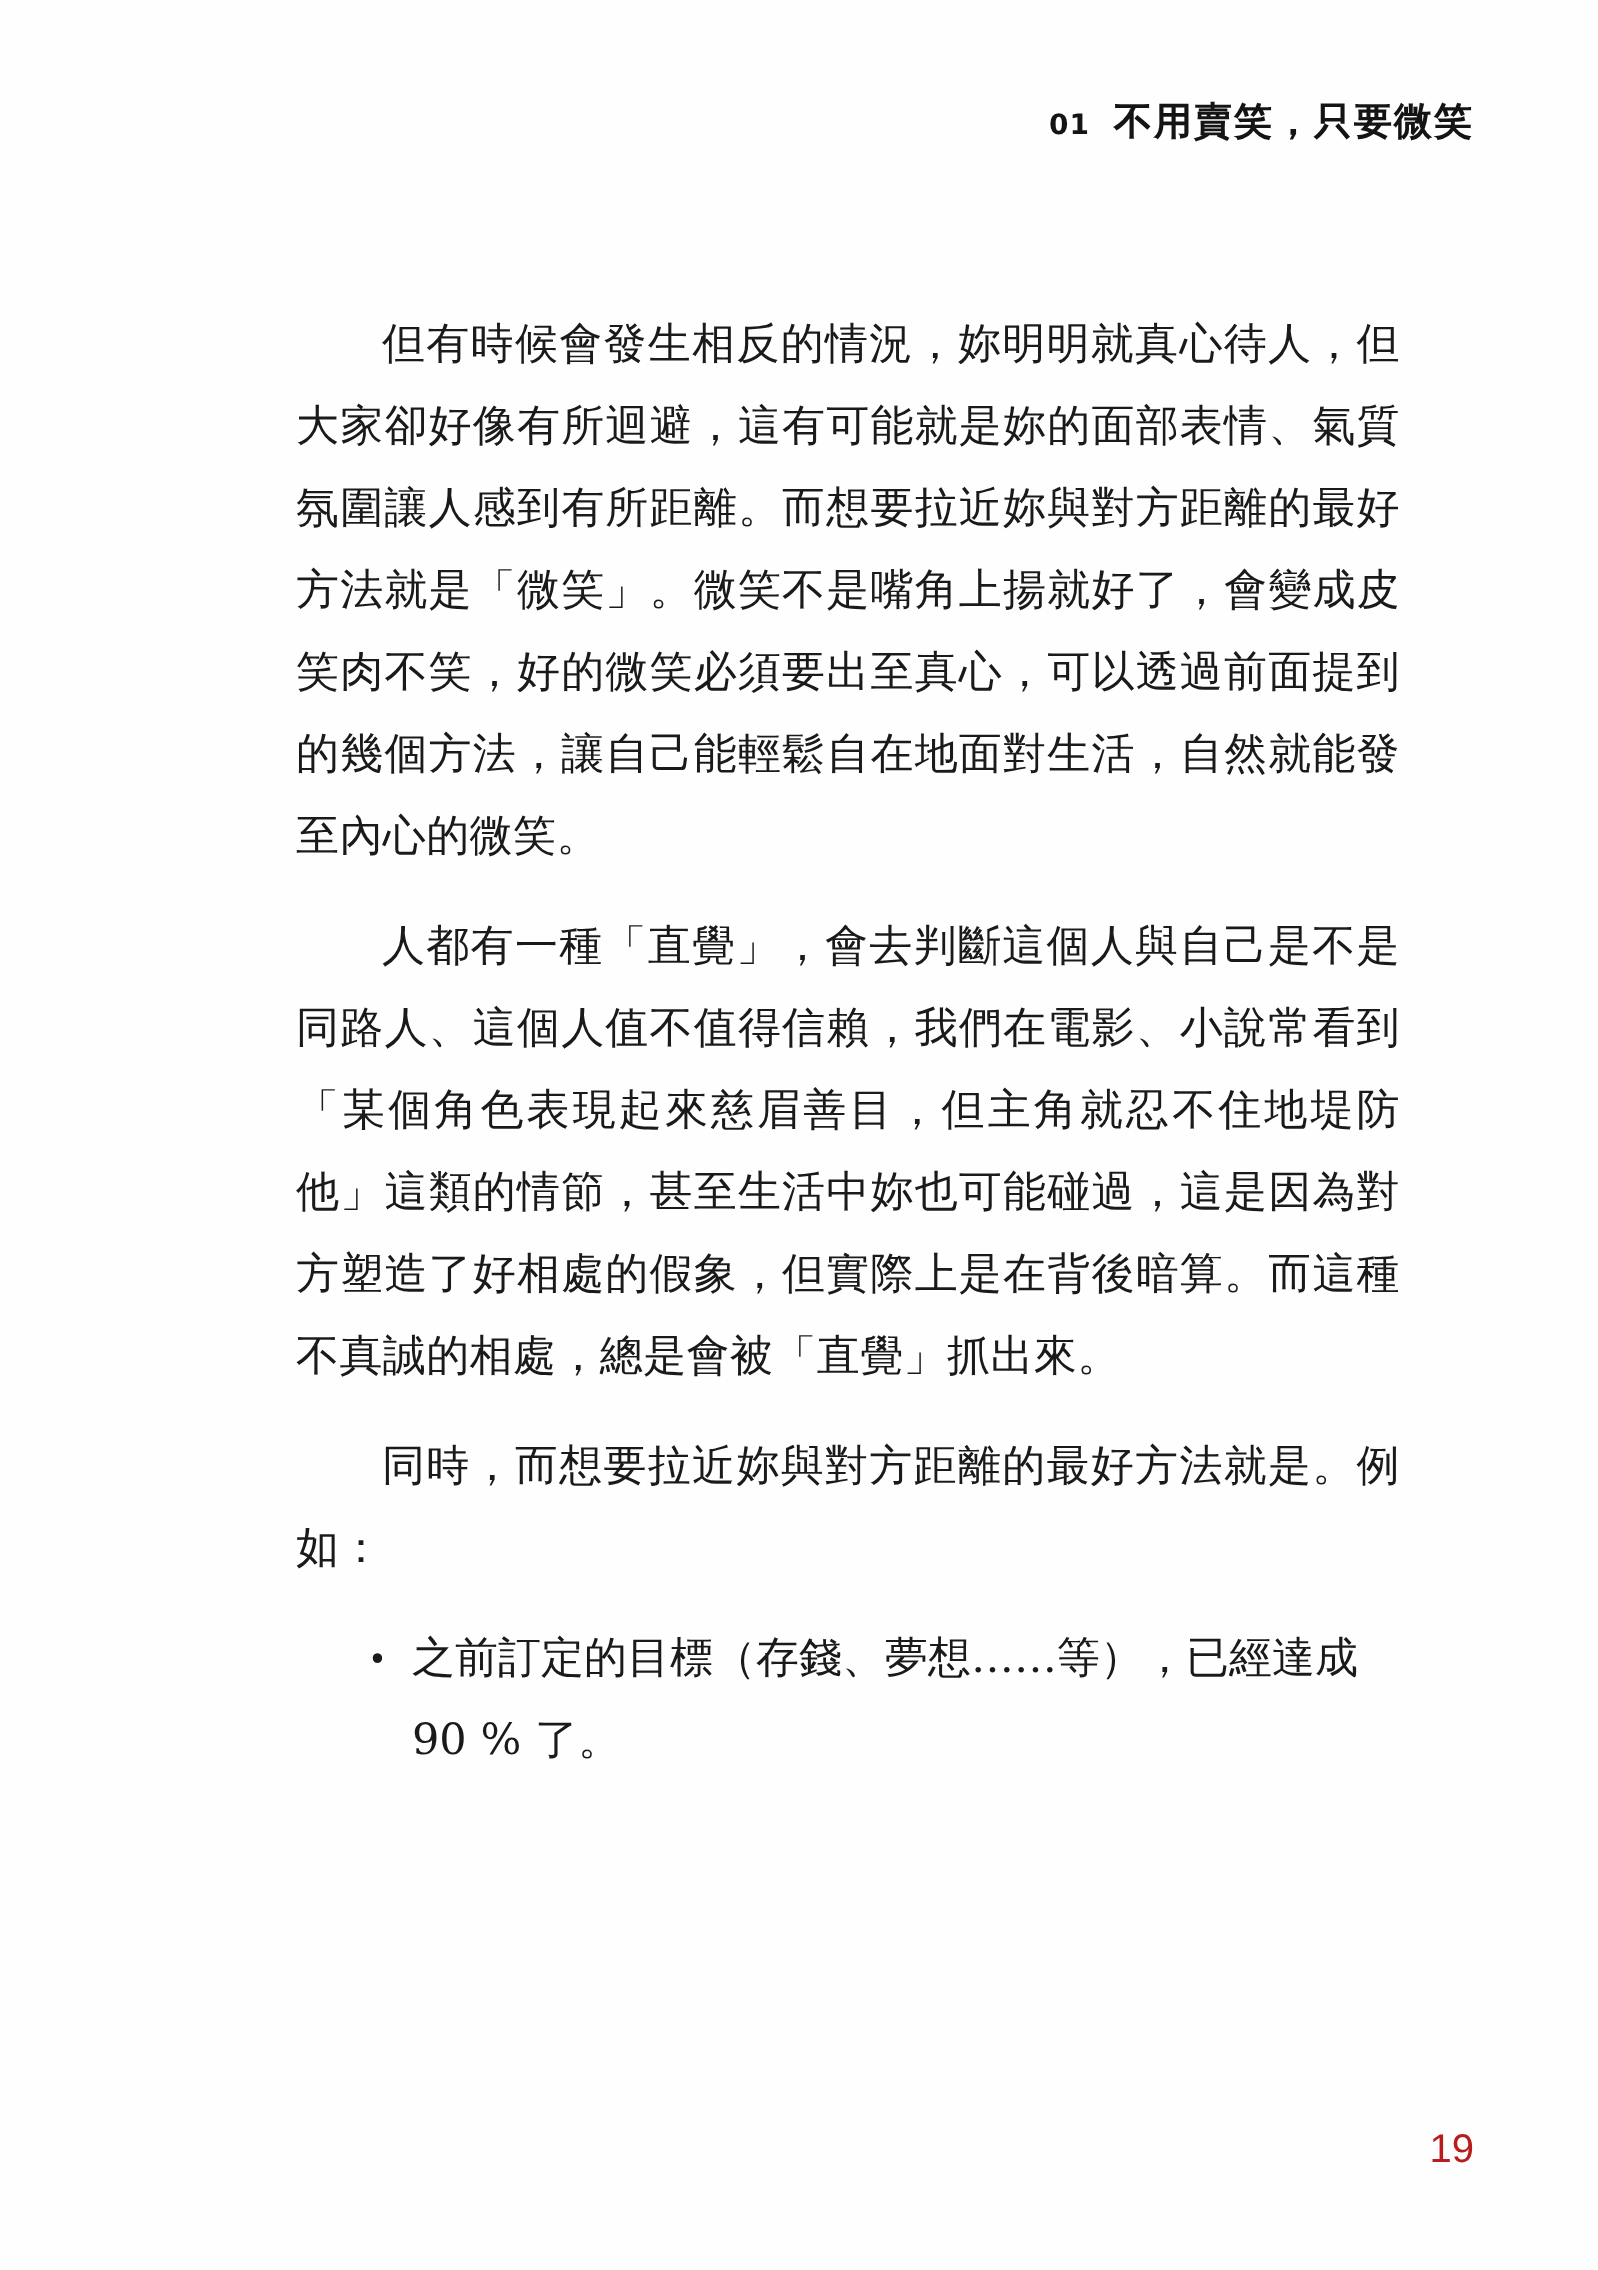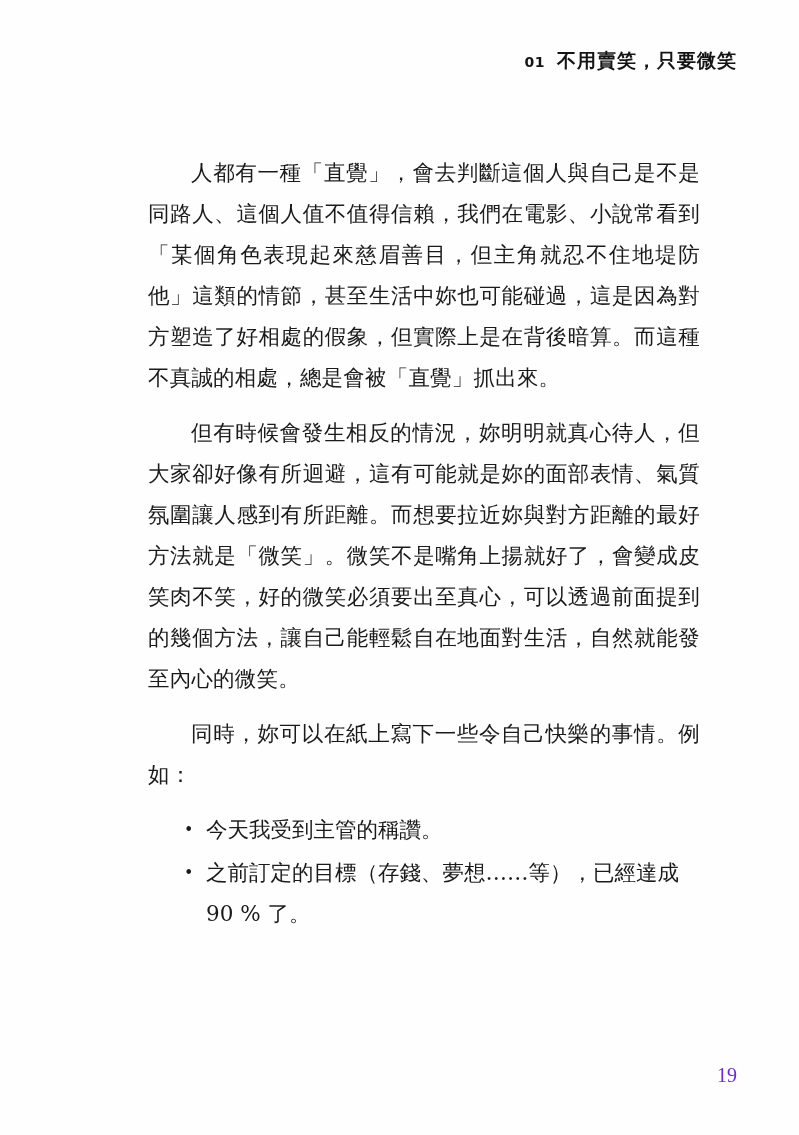--- a/index.html
+++ b/index.html
@@ -84,43 +84,42 @@
     font-size: 16px;
     line-height: 41px;
   }
 
   
   .folio {
     position: absolute;
     right: 62px;
     bottom: 48px;
     font-size: 20px;
-    font-family: Liberation Serif, serif;
-    color: #6d28d9;
+    font-family: Liberation Sans, sans-serif;
+    color: #b91c1c;
   }
 </style>
 </head>
 <body>
 
 <div class="page">
 
   <div class="running-head">
     <span class="chap-num">01</span>
     <span class="chap-title">不用賣笑，只要微笑</span>
   </div>
 
   <div class="content">
+    <p class="para">但有時候會發生相反的情況，妳明明就真心待人，但大家卻好像有所迴避，這有可能就是妳的面部表情、氣質氛圍讓人感到有所距離。而想要拉近妳與對方距離的最好方法就是「微笑」。微笑不是嘴角上揚就好了，會變成皮笑肉不笑，好的微笑必須要出至真心，可以透過前面提到的幾個方法，讓自己能輕鬆自在地面對生活，自然就能發至內心的微笑。</p>
     <p class="para">人都有一種「直覺」，會去判斷這個人與自己是不是同路人、這個人值不值得信賴，我們在電影、小說常看到「某個角色表現起來慈眉善目，但主角就忍不住地堤防他」這類的情節，甚至生活中妳也可能碰過，這是因為對方塑造了好相處的假象，但實際上是在背後暗算。而這種不真誠的相處，總是會被「直覺」抓出來。</p>
-    <p class="para">但有時候會發生相反的情況，妳明明就真心待人，但大家卻好像有所迴避，這有可能就是妳的面部表情、氣質氛圍讓人感到有所距離。而想要拉近妳與對方距離的最好方法就是「微笑」。微笑不是嘴角上揚就好了，會變成皮笑肉不笑，好的微笑必須要出至真心，可以透過前面提到的幾個方法，讓自己能輕鬆自在地面對生活，自然就能發至內心的微笑。</p>
-    <p class="para">同時，妳可以在紙上寫下一些令自己快樂的事情。例如：</p>
+    <p class="para">同時，而想要拉近妳與對方距離的最好方法就是。例如：</p>
 
     <ul class="bullets">
       <li>
         <span class="dot">•</span>
-        <span>今天我受到主管的稱讚。</span>
       </li>
       <li>
         <span class="dot">•</span>
         <span>之前訂定的目標（存錢、夢想……等），已經達成 90 % 了。</span>
       </li>
     </ul>
   </div>
 
   <div class="folio">19</div>
 

